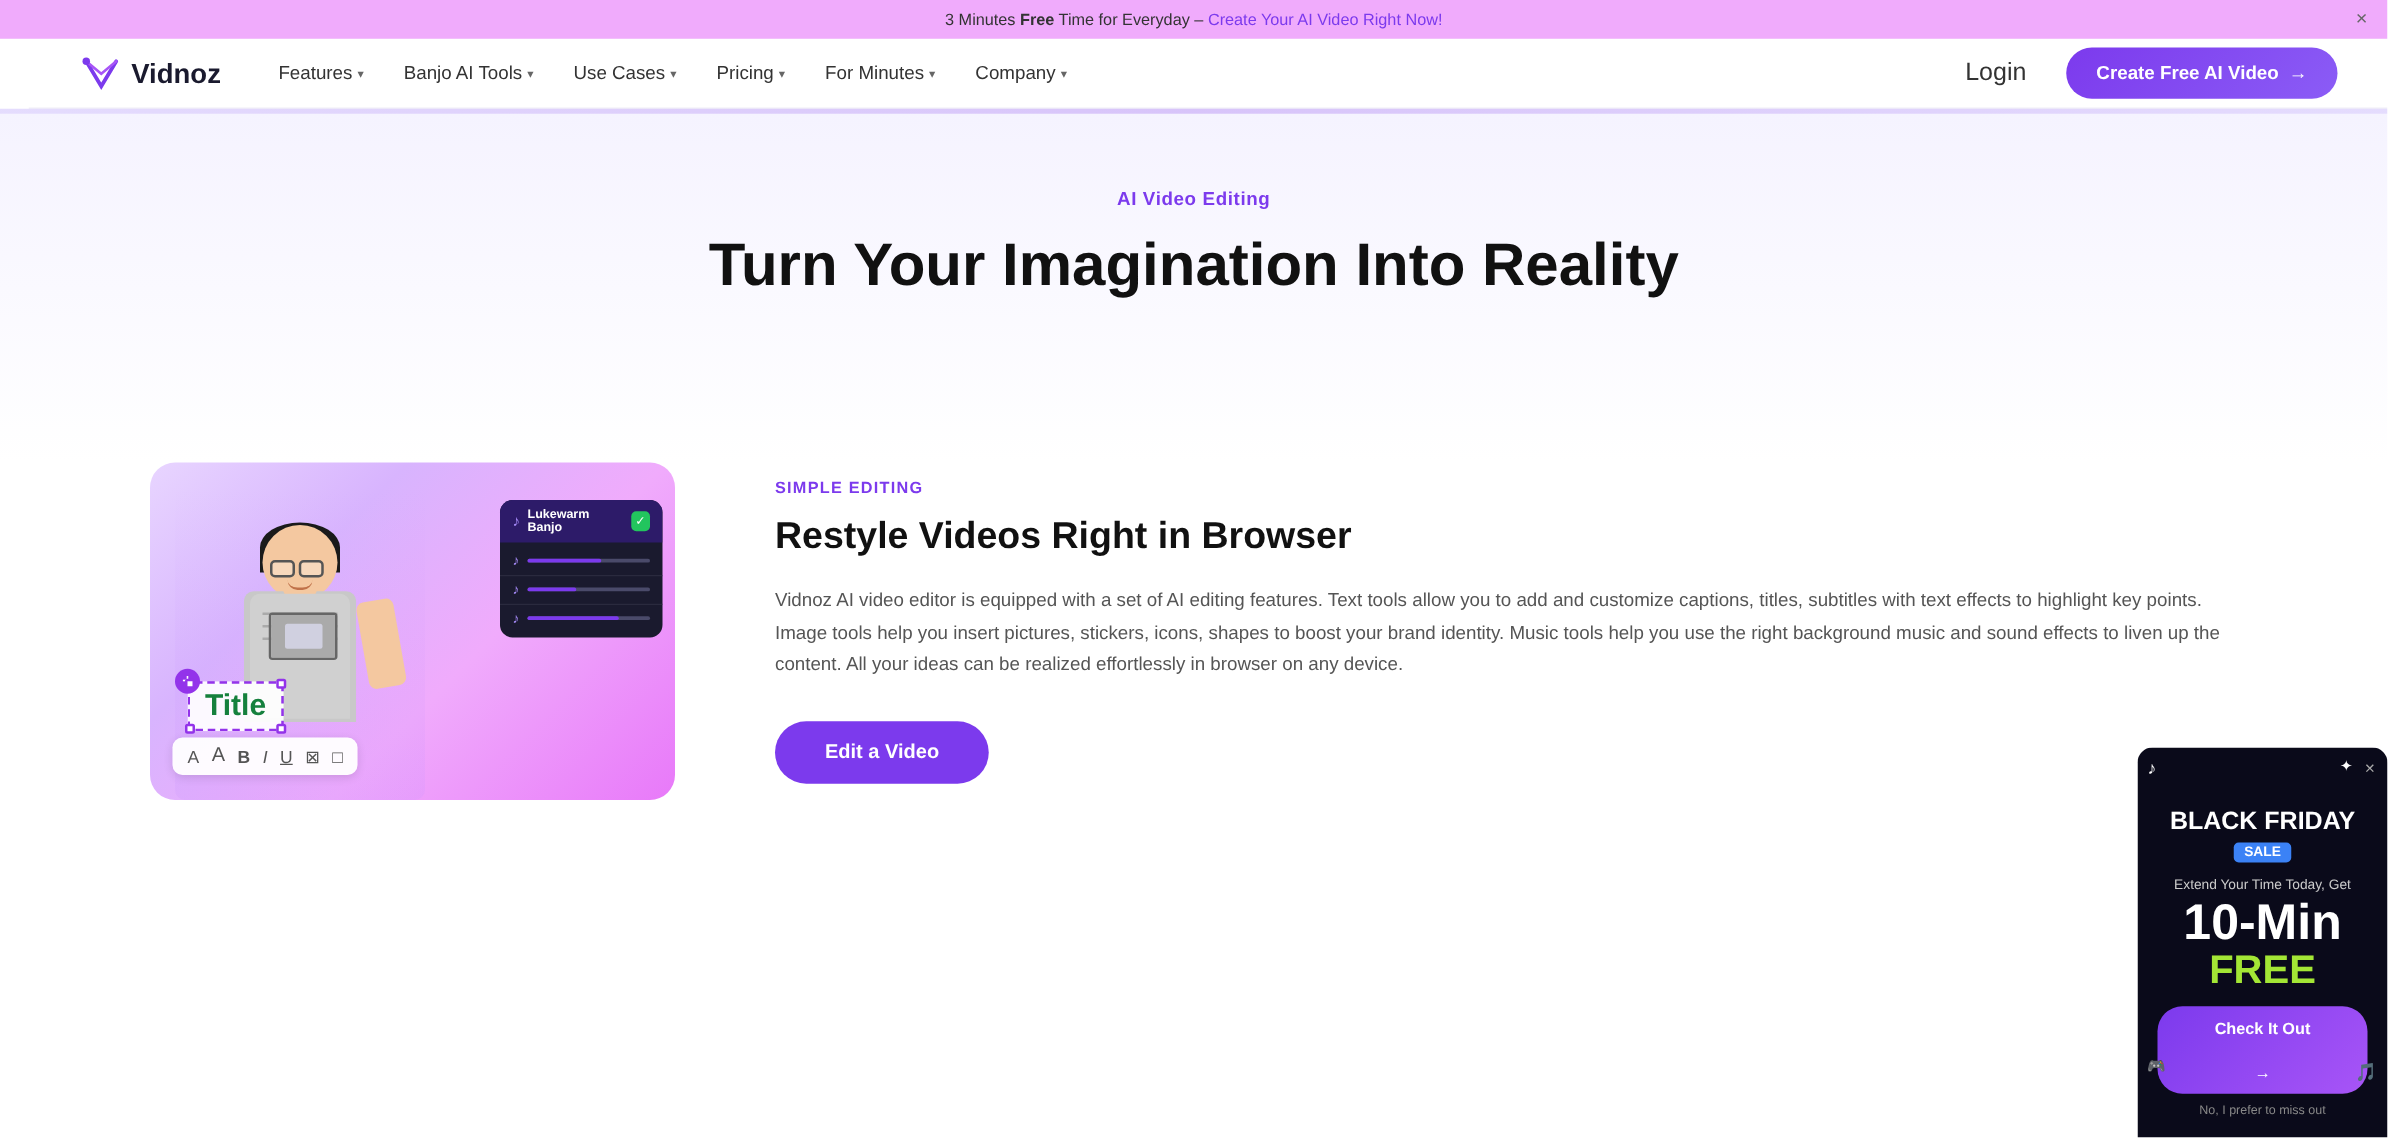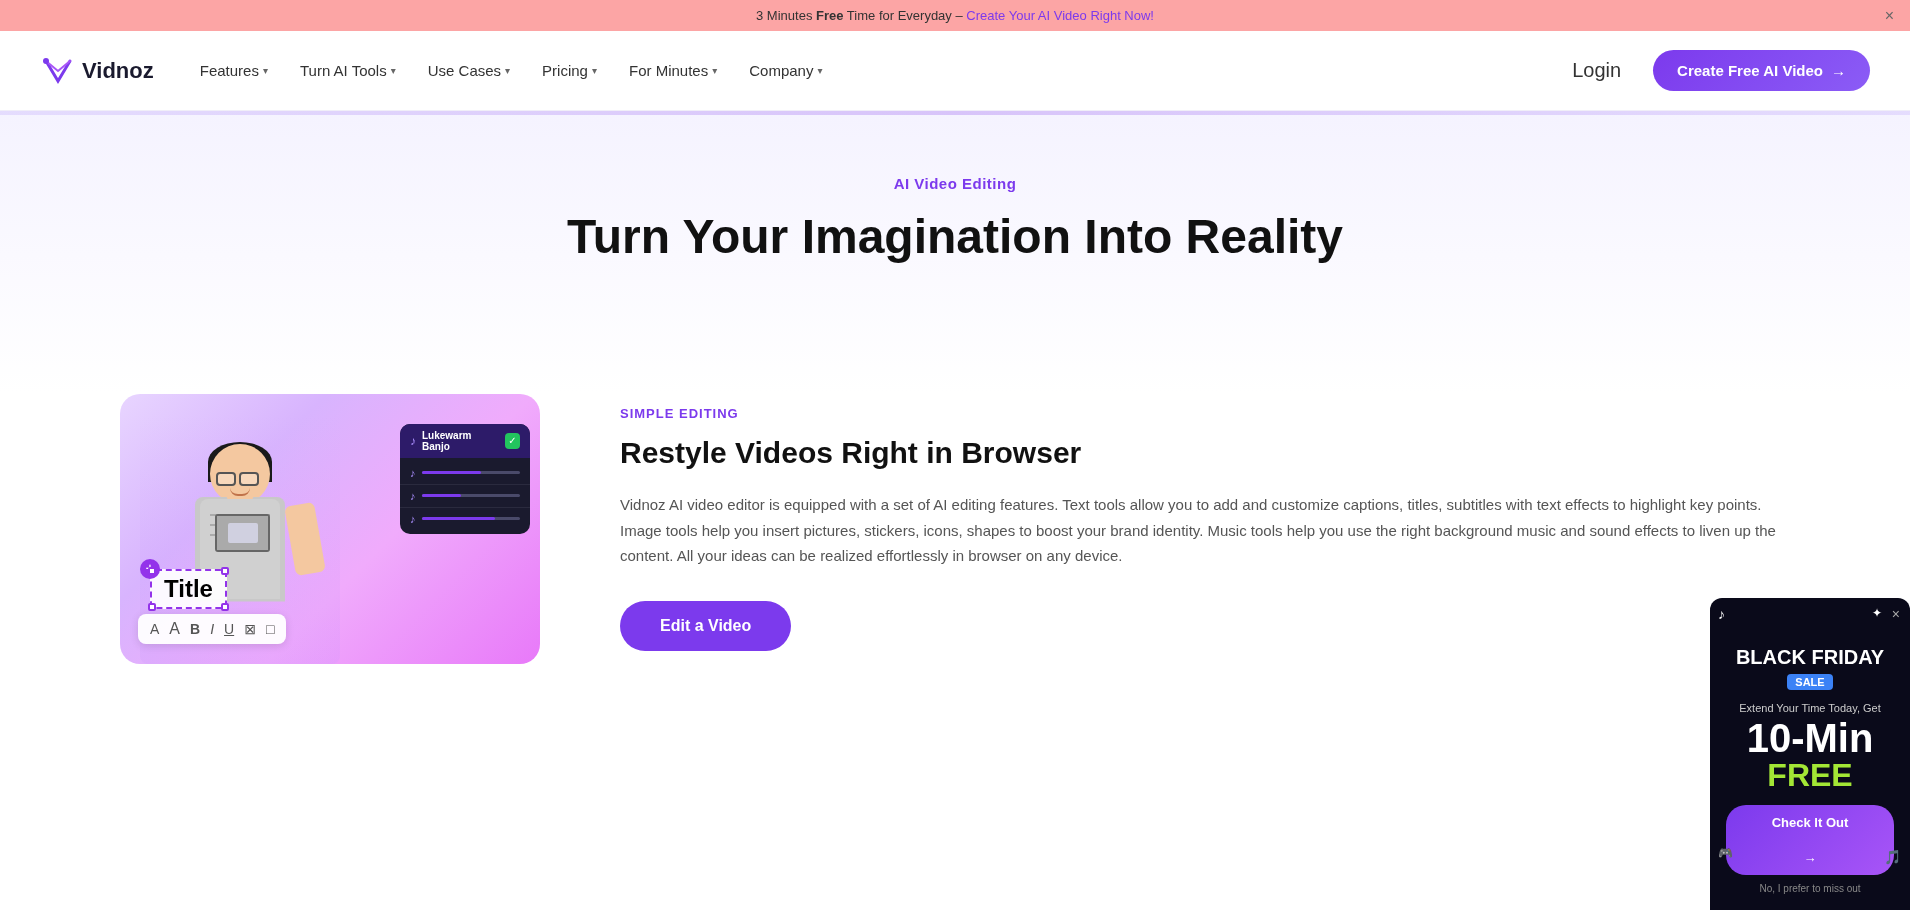--- a/index.html
+++ b/index.html
@@ -1,20 +1,20 @@
 <!DOCTYPE html>
 <html><head>
   <meta charset="utf-8">
   <style>
     * { margin: 0; padding: 0; box-sizing: border-box; }
     body { font-family: -apple-system, BlinkMacSystemFont, 'Segoe UI', sans-serif; background: #fff; overflow-x: hidden; }
 
     
     .top-banner {
-      background: #fca5a5;
+      background: #f0abfc;
       text-align: center;
       padding: 8px 16px;
       font-size: 13px;
       color: #333;
       position: relative;
     }
     .top-banner a { color: #7c3aed; text-decoration: none; font-weight: 500; }
     .top-banner .close-btn {
       position: absolute;
       right: 16px;
@@ -26,23 +26,24 @@
       background: none;
       border: none;
     }
     .banner-free { font-weight: 700; }
 
     
     nav {
       display: flex;
       align-items: center;
       padding: 0 40px;
-      height: 80px;
+      height: 56px;
       border-bottom: 1px solid #f0eef8;
       background: #fff;
+      margin-left: 23px;
     }
     .logo {
       display: flex;
       align-items: center;
       gap: 6px;
       margin-right: 32px;
       text-decoration: none;
     }
     .logo-icon {
       width: 36px;
@@ -215,21 +216,21 @@
       border: 2px dashed #9333ea;
       border-radius: 6px;
       padding: 4px 12px;
       display: flex;
       align-items: center;
       gap: 6px;
     }
     .title-box-text {
       font-size: 24px;
       font-weight: 700;
-      color: #000000;
+      color: #15803d;
     }
     .title-move-icon {
       position: absolute;
       top: -12px;
       left: -12px;
       width: 20px;
       height: 20px;
       background: #9333ea;
       border-radius: 50%;
       display: flex;
@@ -498,21 +499,21 @@
       <circle cx="6" cy="8" r="3" fill="#7c3aed"></circle>
     </svg>
     <span class="logo-text">Vidnoz</span>
   </a>
   <div class="nav-links">
     <div class="nav-item">
       <span>Features</span>
       <span class="nav-chevron">▾</span>
     </div>
     <div class="nav-item">
-      <span>Turn AI Tools</span>
+      <span>Banjo AI Tools</span>
       <span class="nav-chevron">▾</span>
     </div>
     <div class="nav-item">
       <span>Use Cases</span>
       <span class="nav-chevron">▾</span>
     </div>
     <div class="nav-item">
       <span>Pricing</span>
       <span class="nav-chevron">▾</span>
     </div>

